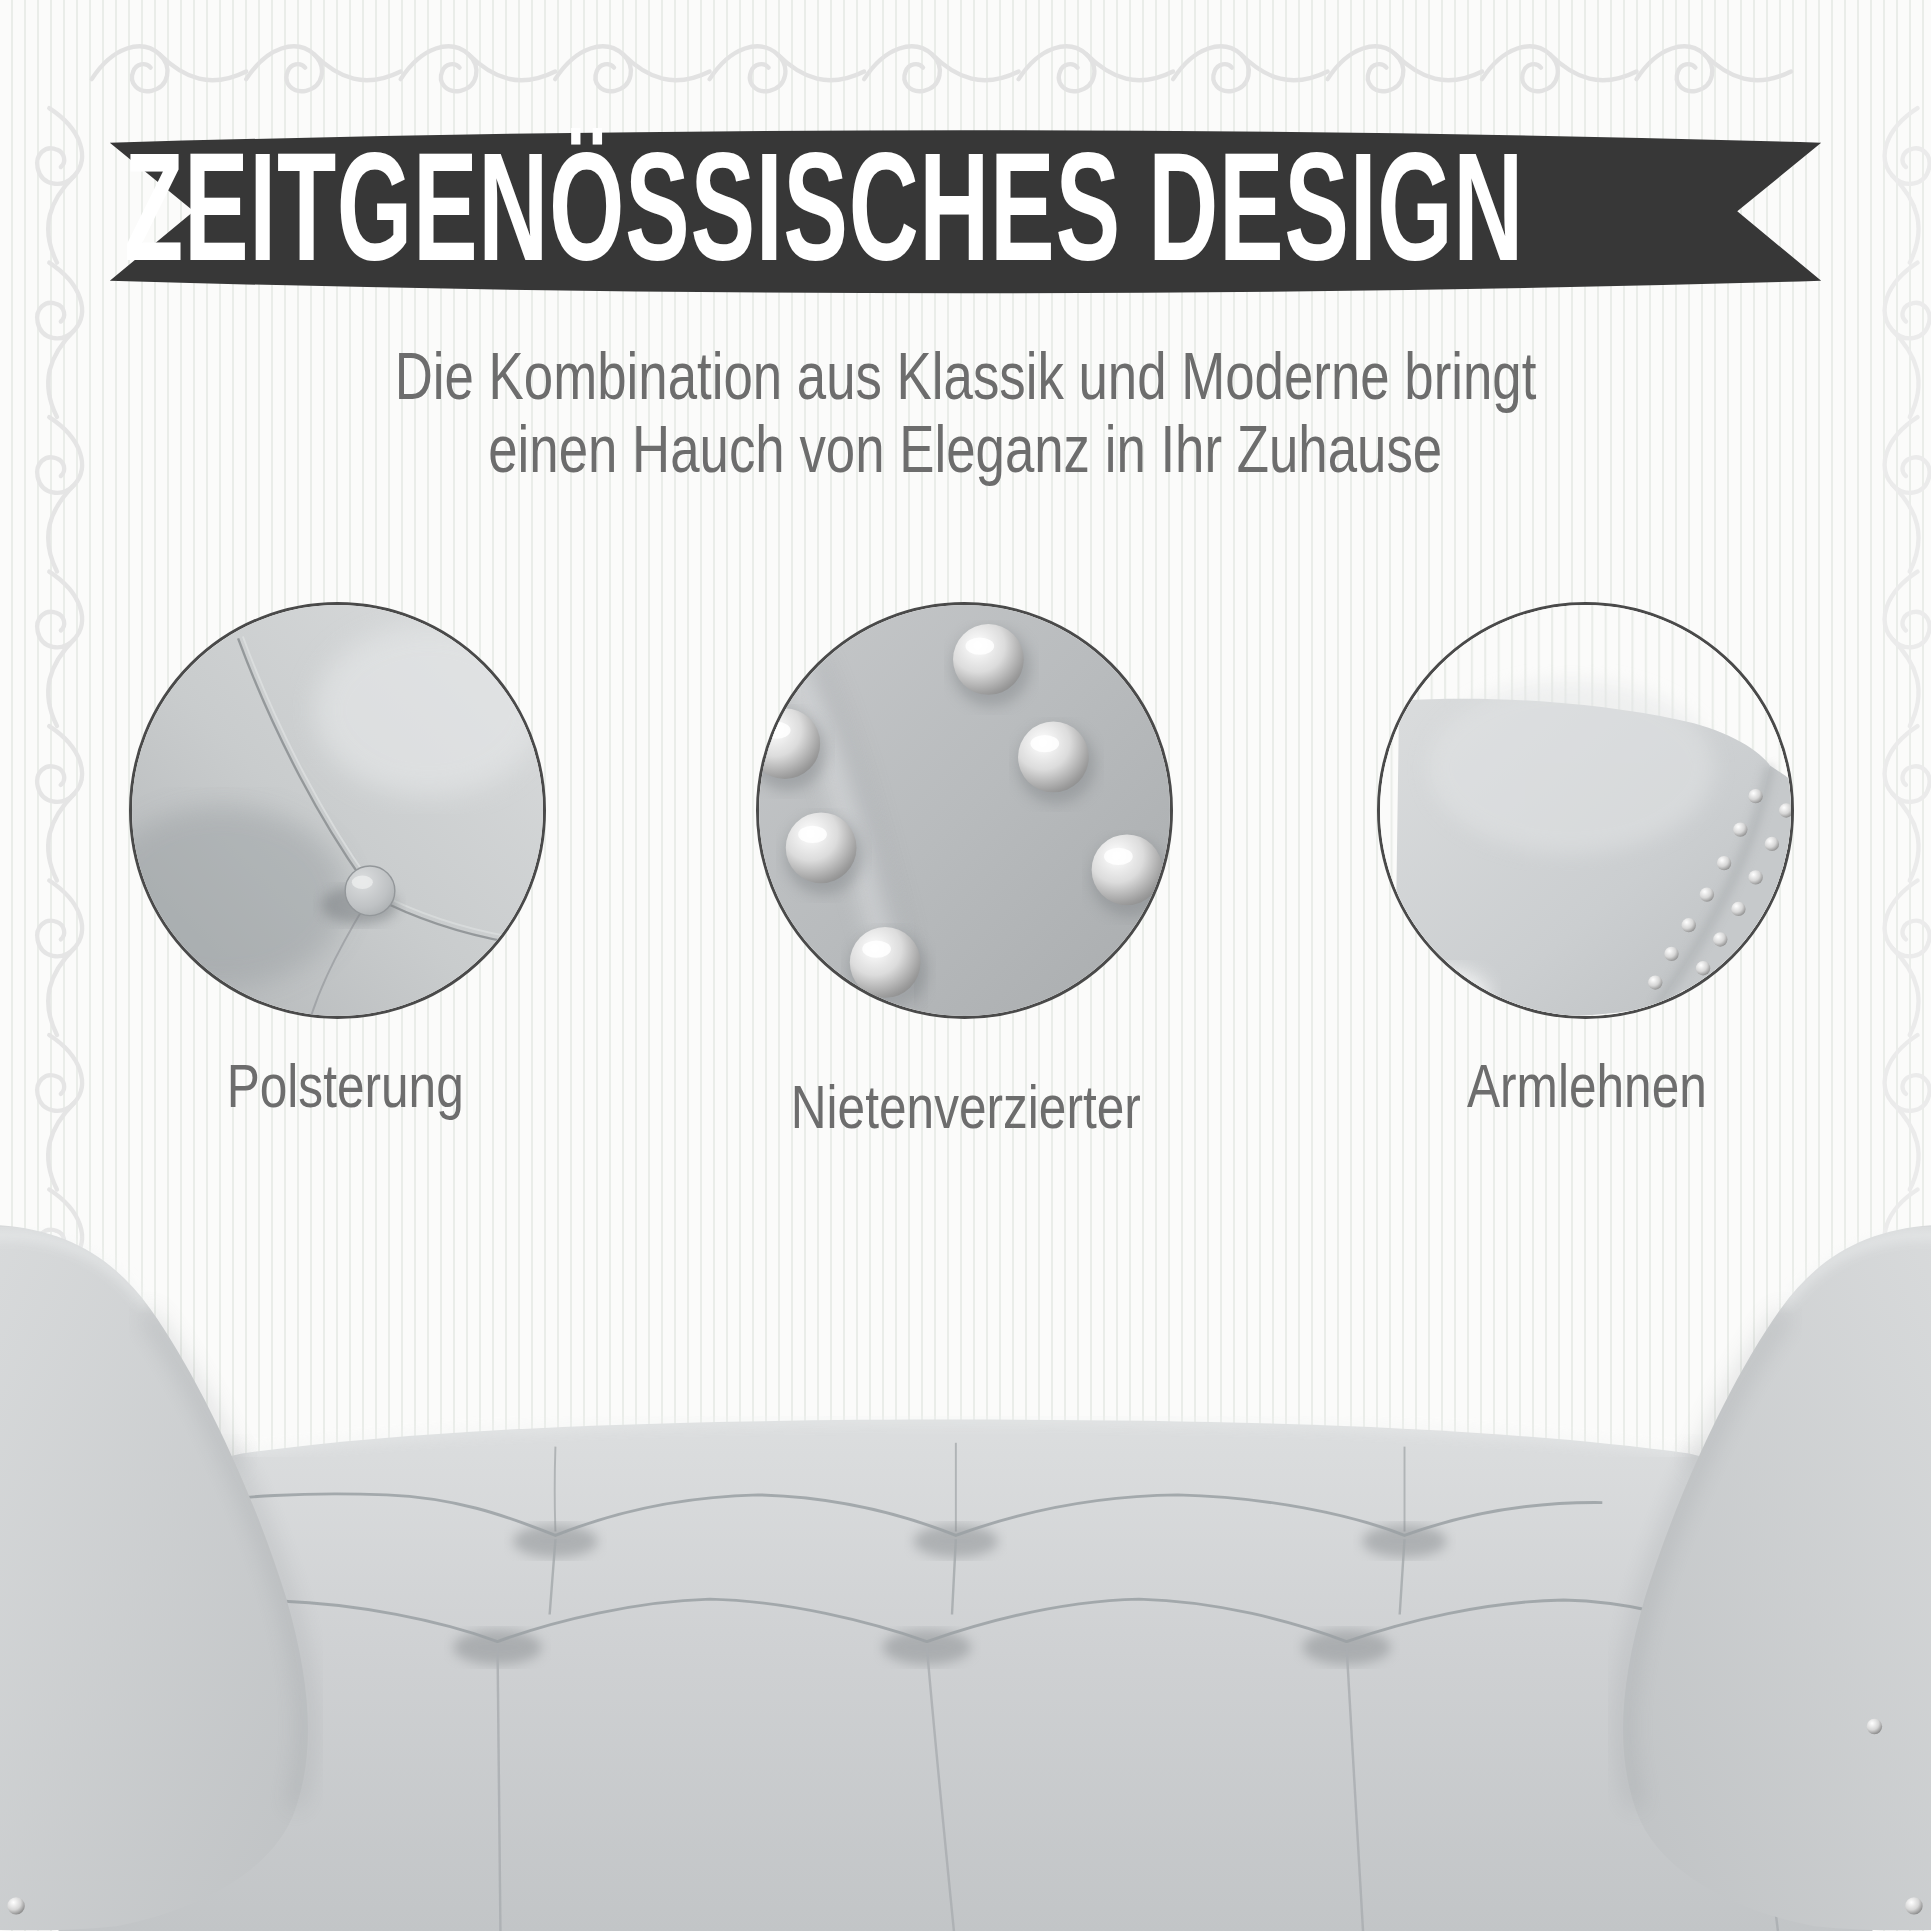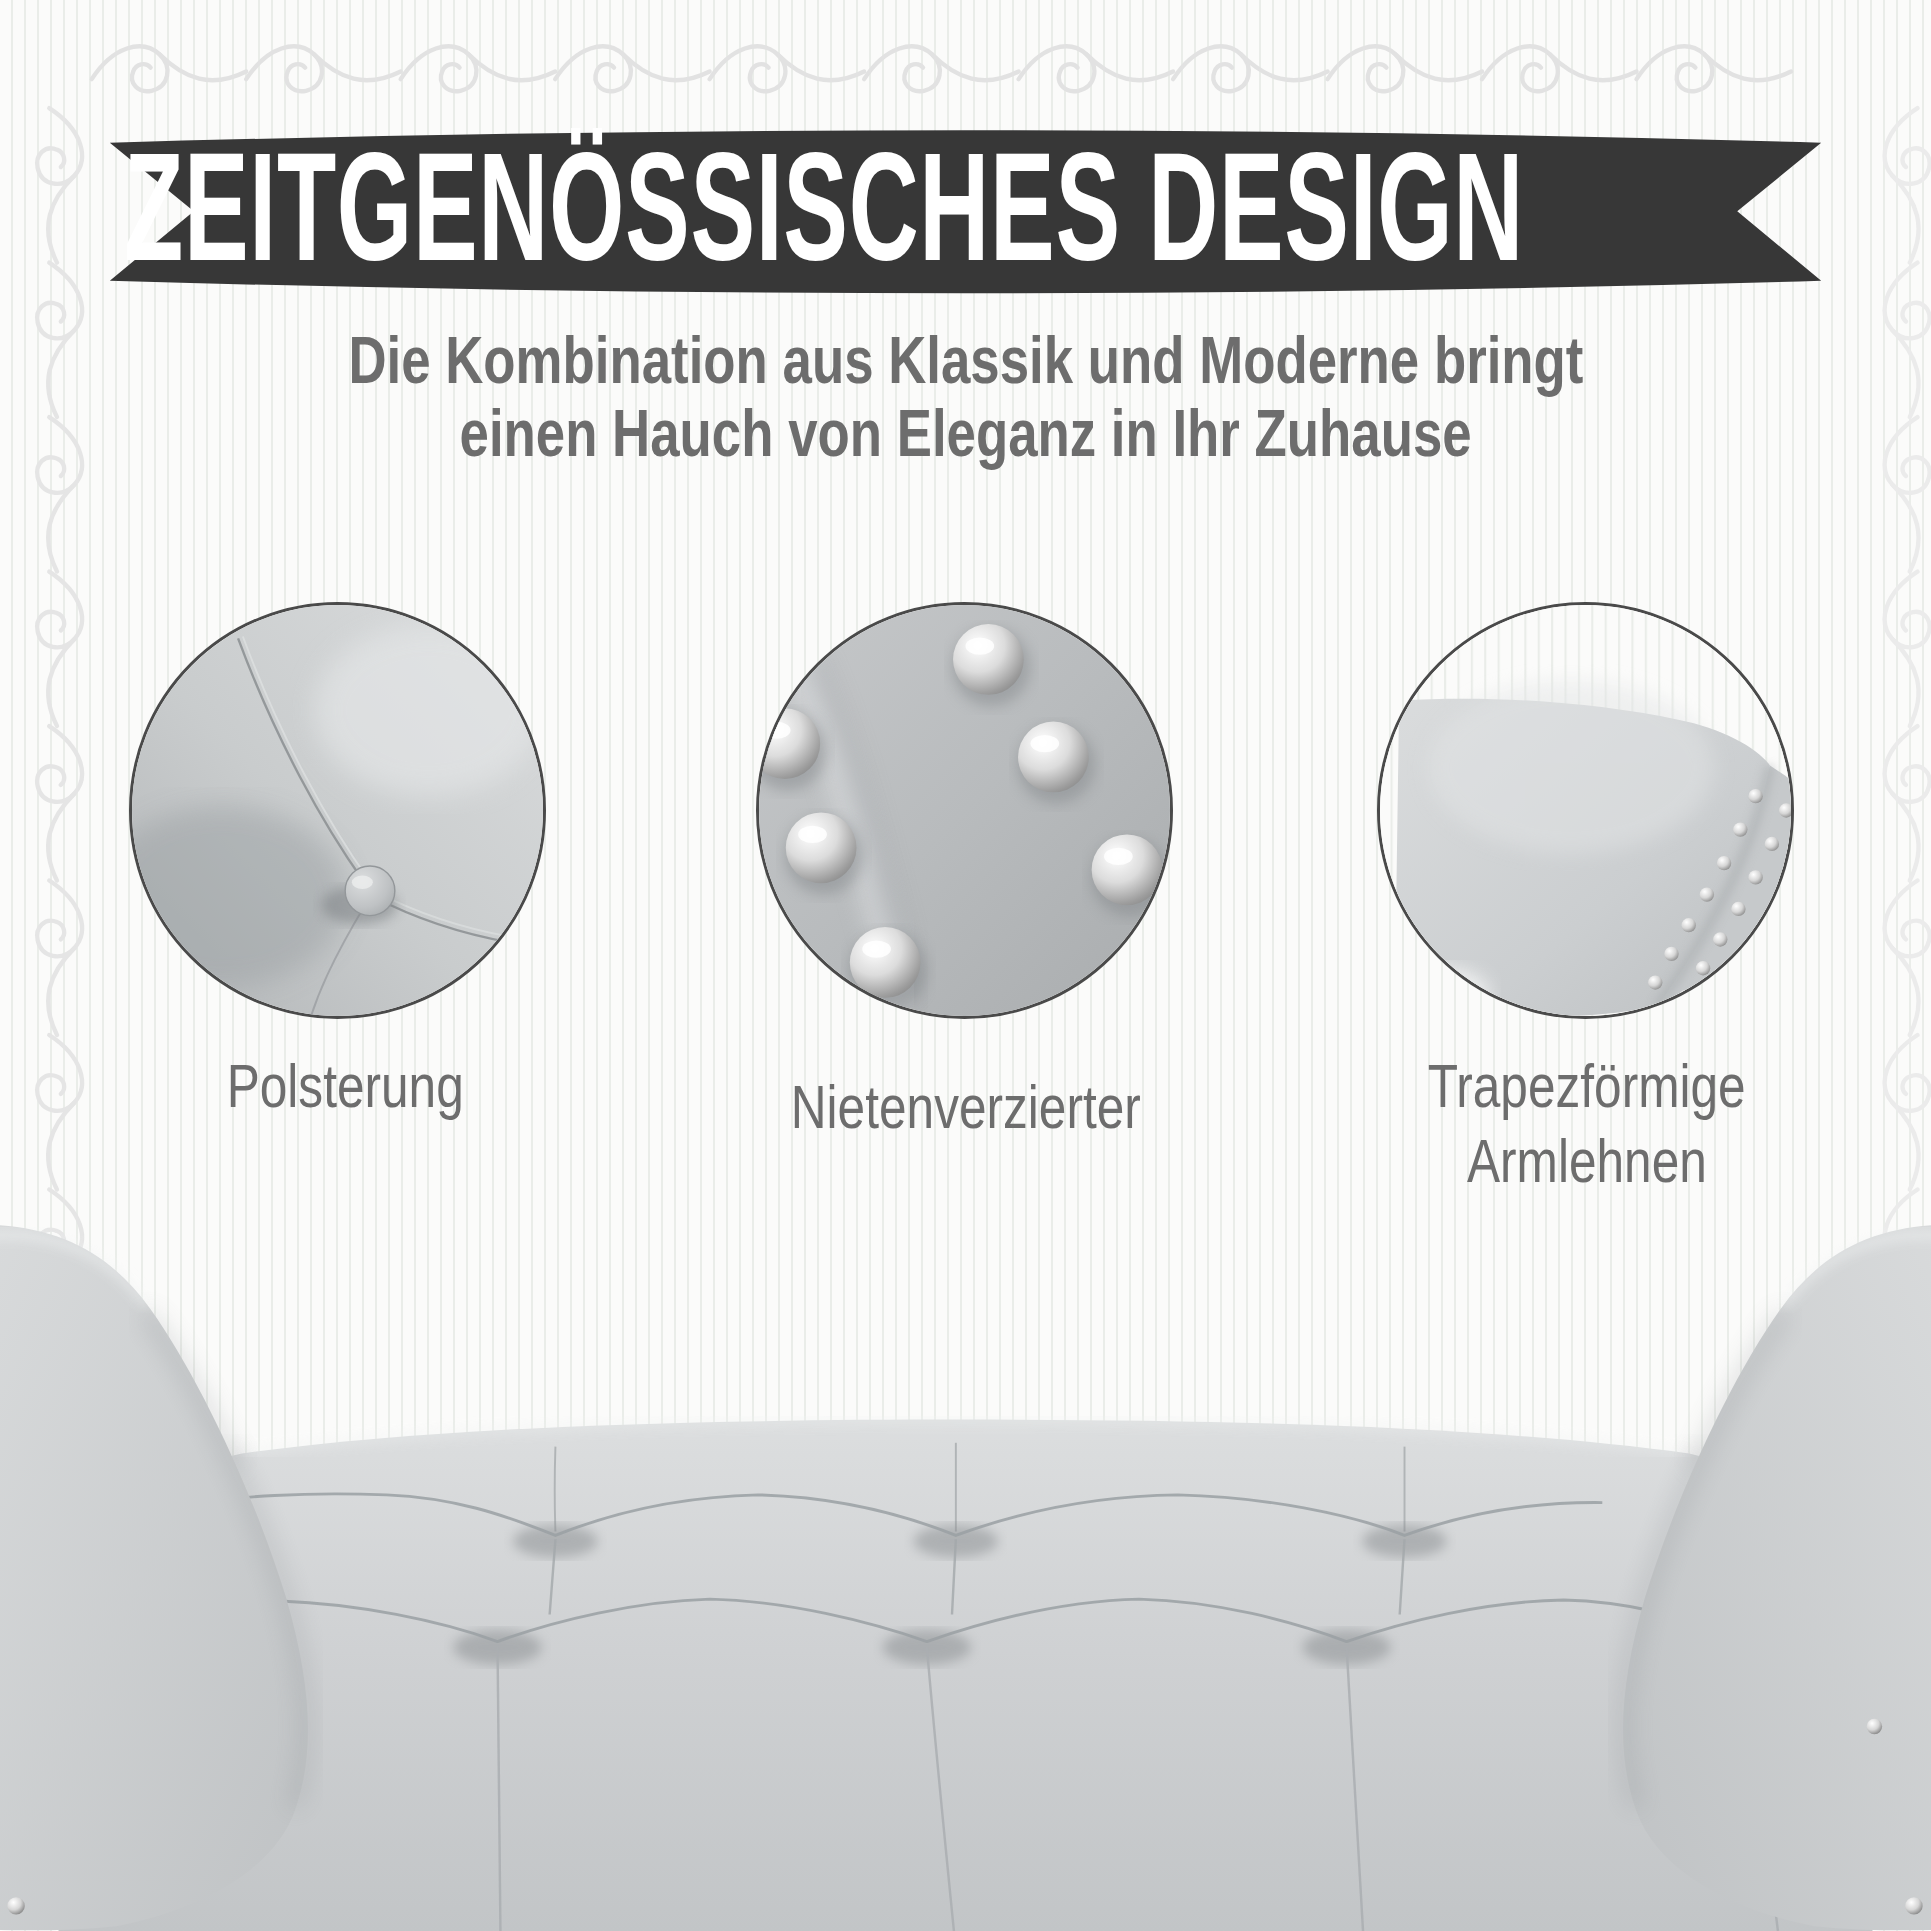--- a/index.html
+++ b/index.html
@@ -17,22 +17,22 @@
   .ribbon-title-wrap{
     position:absolute;left:4px;top:124px;width:1931px;height:166px;
     display:flex;align-items:center;justify-content:flex-end;
   }
   .ribbon-title{
     display:inline-block;color:#ffffff;font-weight:bold;font-size:154px;
     letter-spacing:1px;transform:scaleX(0.63);transform-origin:center;white-space:nowrap;
   }
   
   .intro{
-    position:absolute;left:0;top:324px;width:1931px;text-align:center;
-    color:#6d6d6d;font-size:66px;line-height:73px;font-weight:bold;
+    position:absolute;left:0;top:340px;width:1931px;text-align:center;
+    color:#6d6d6d;font-size:66px;line-height:73px;
   }
   .intro .cond{display:inline-block;transform:scaleX(0.8);transform-origin:center;white-space:nowrap;}
   
   .feature-circle{
     position:absolute;top:602px;width:411px;height:411px;border-radius:50%;
     border:3.9px solid #4a4a4a;overflow:hidden;background:#fbfbfa;
   }
   #circle-1{left:129px;} #circle-2{left:756px;} #circle-3{left:1377px;}
   
   .caption{
@@ -250,21 +250,20 @@
     </svg>
   </div>
 
   <div class="caption" id="caption-1">
     <div><span class="cond">Polsterung</span></div>
   </div>
   <div class="caption" id="caption-2">
     <div><span class="cond">Nietenverzierter</span></div>
   </div>
   <div class="caption" id="caption-3">
-    <div><span class="cond">Trapezförmige</span></div>
     <div><span class="cond">Armlehnen</span></div>
   </div>
 
   <svg id="bench-box" class="abs" width="1931" height="714" viewBox="0 1260 2000 740">
     <defs>
       <linearGradient id="seatG" x1="0" y1="0" x2="0" y2="1">
         <stop offset="0" stop-color="#dcdedf"></stop>
           <stop offset="0.45" stop-color="#cfd1d3"></stop>
           <stop offset="1" stop-color="#c2c5c7"></stop>
       </linearGradient>

